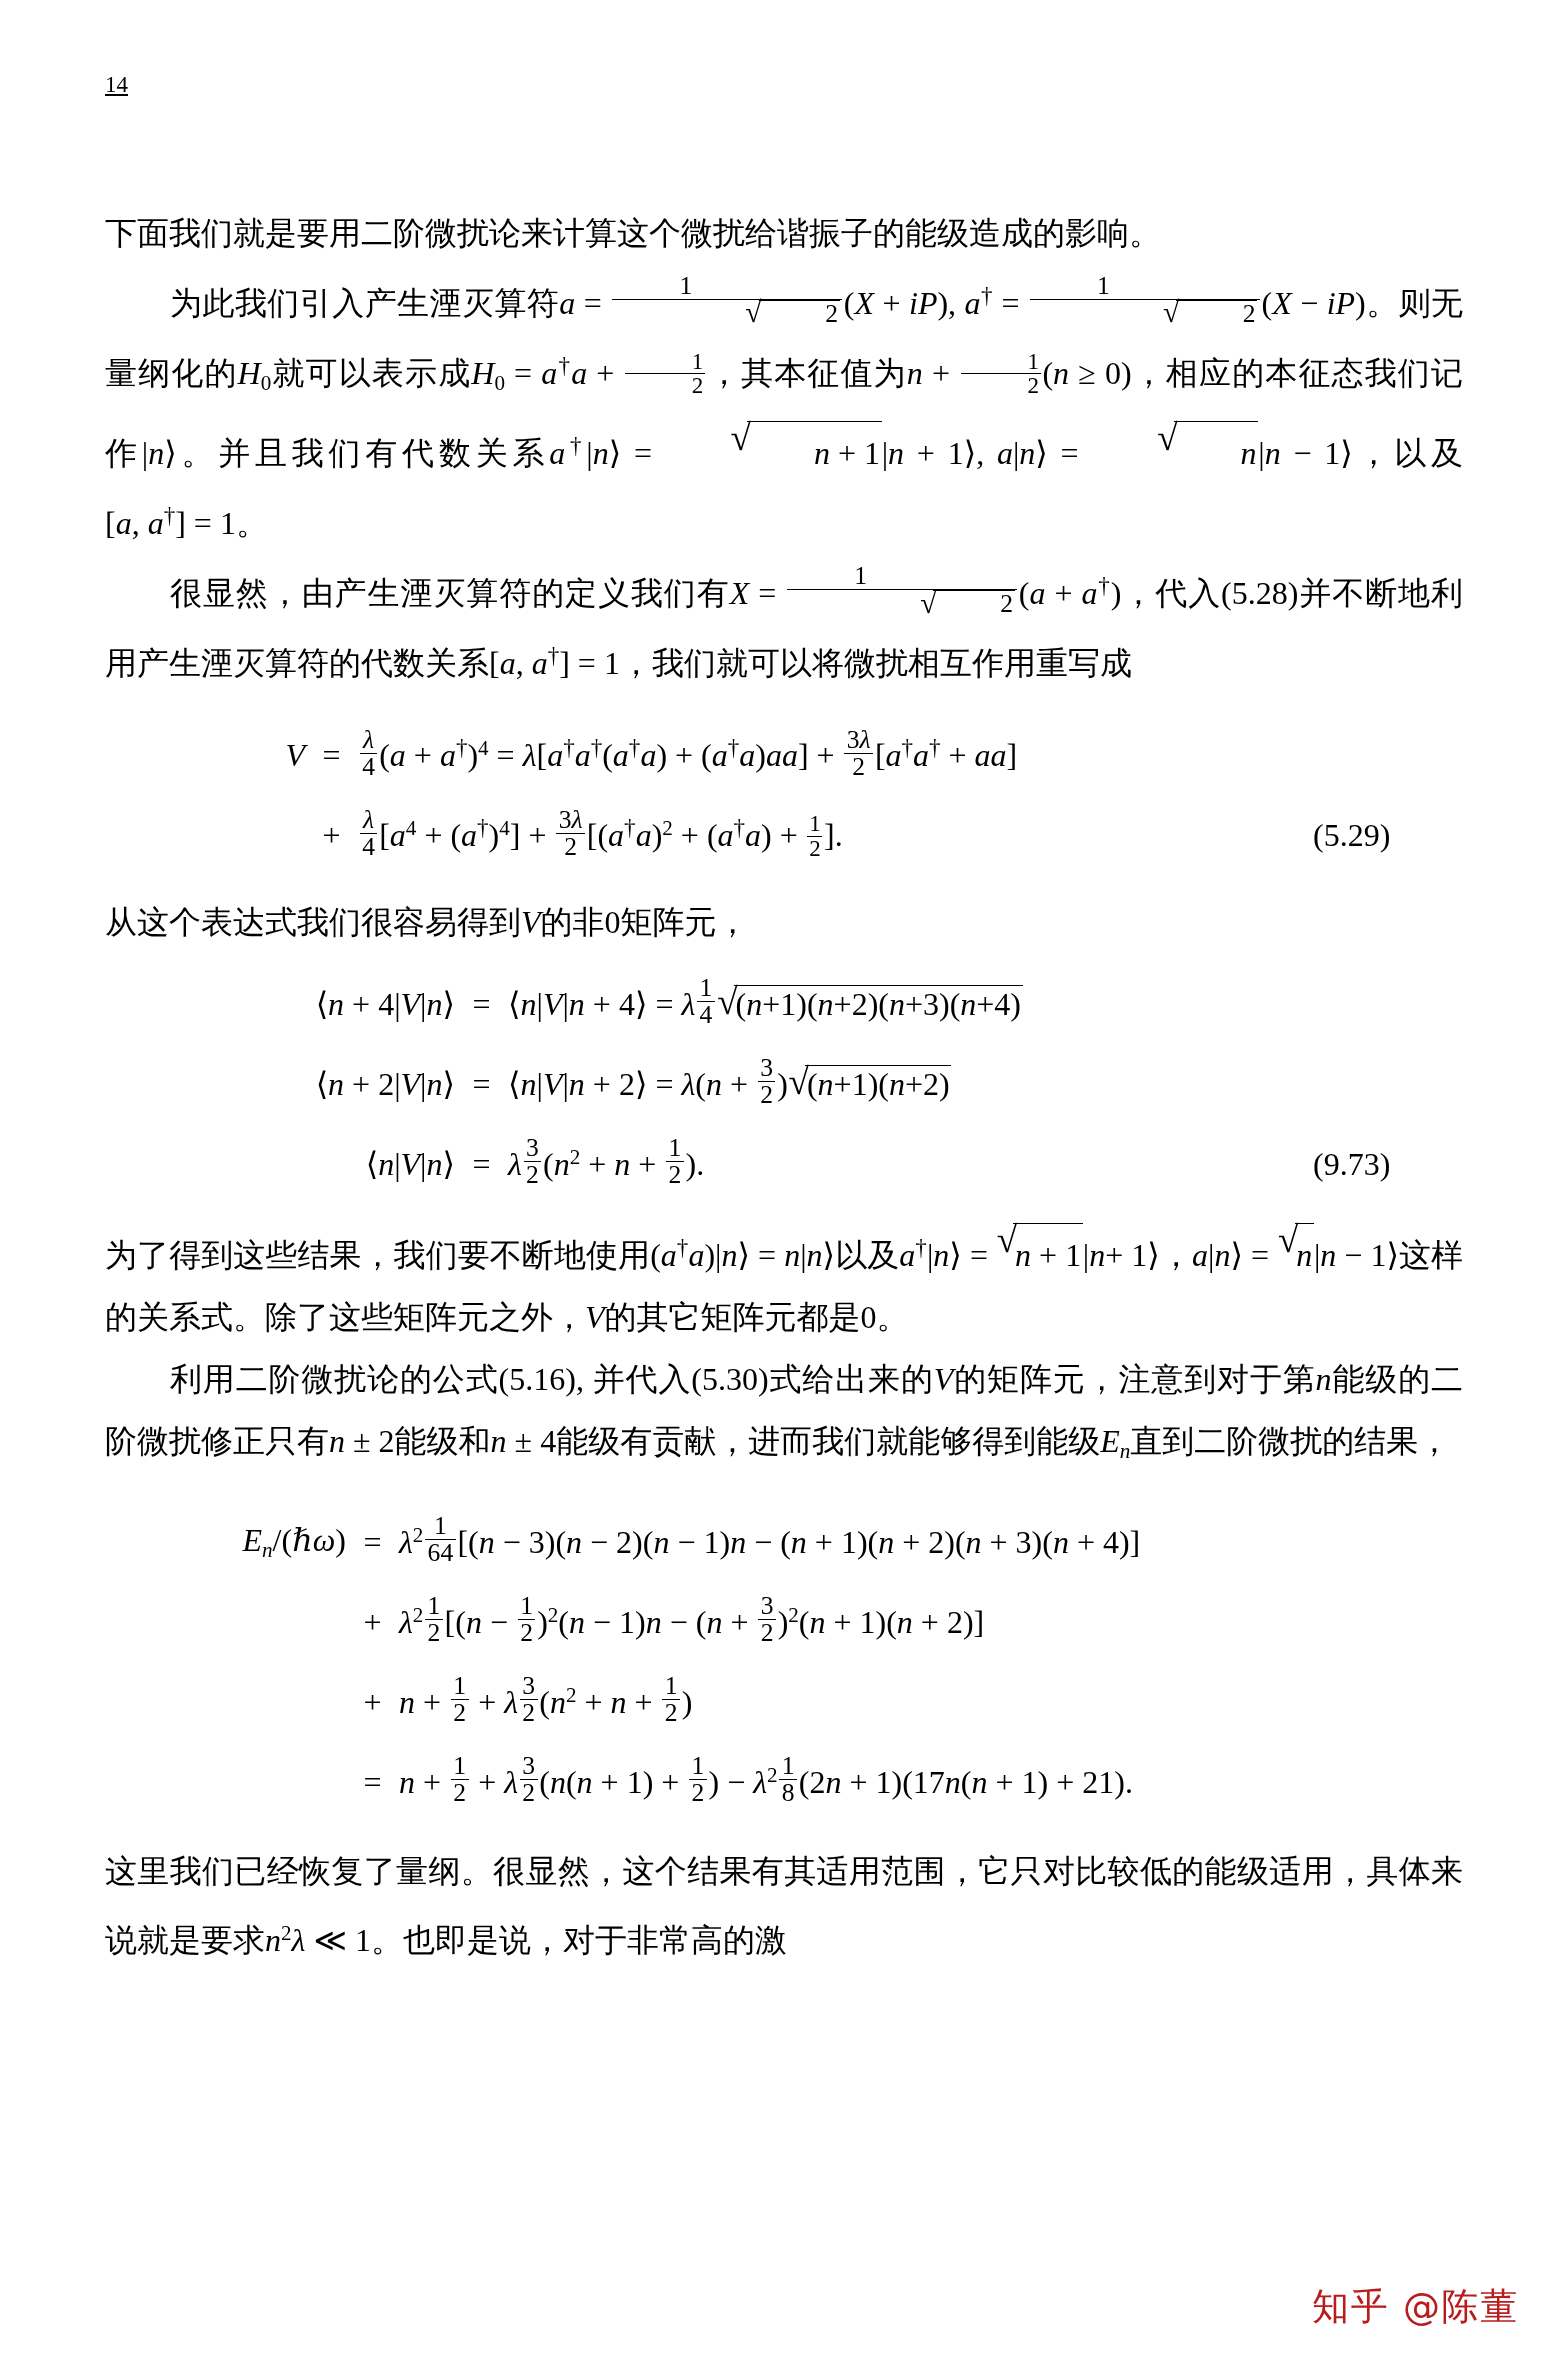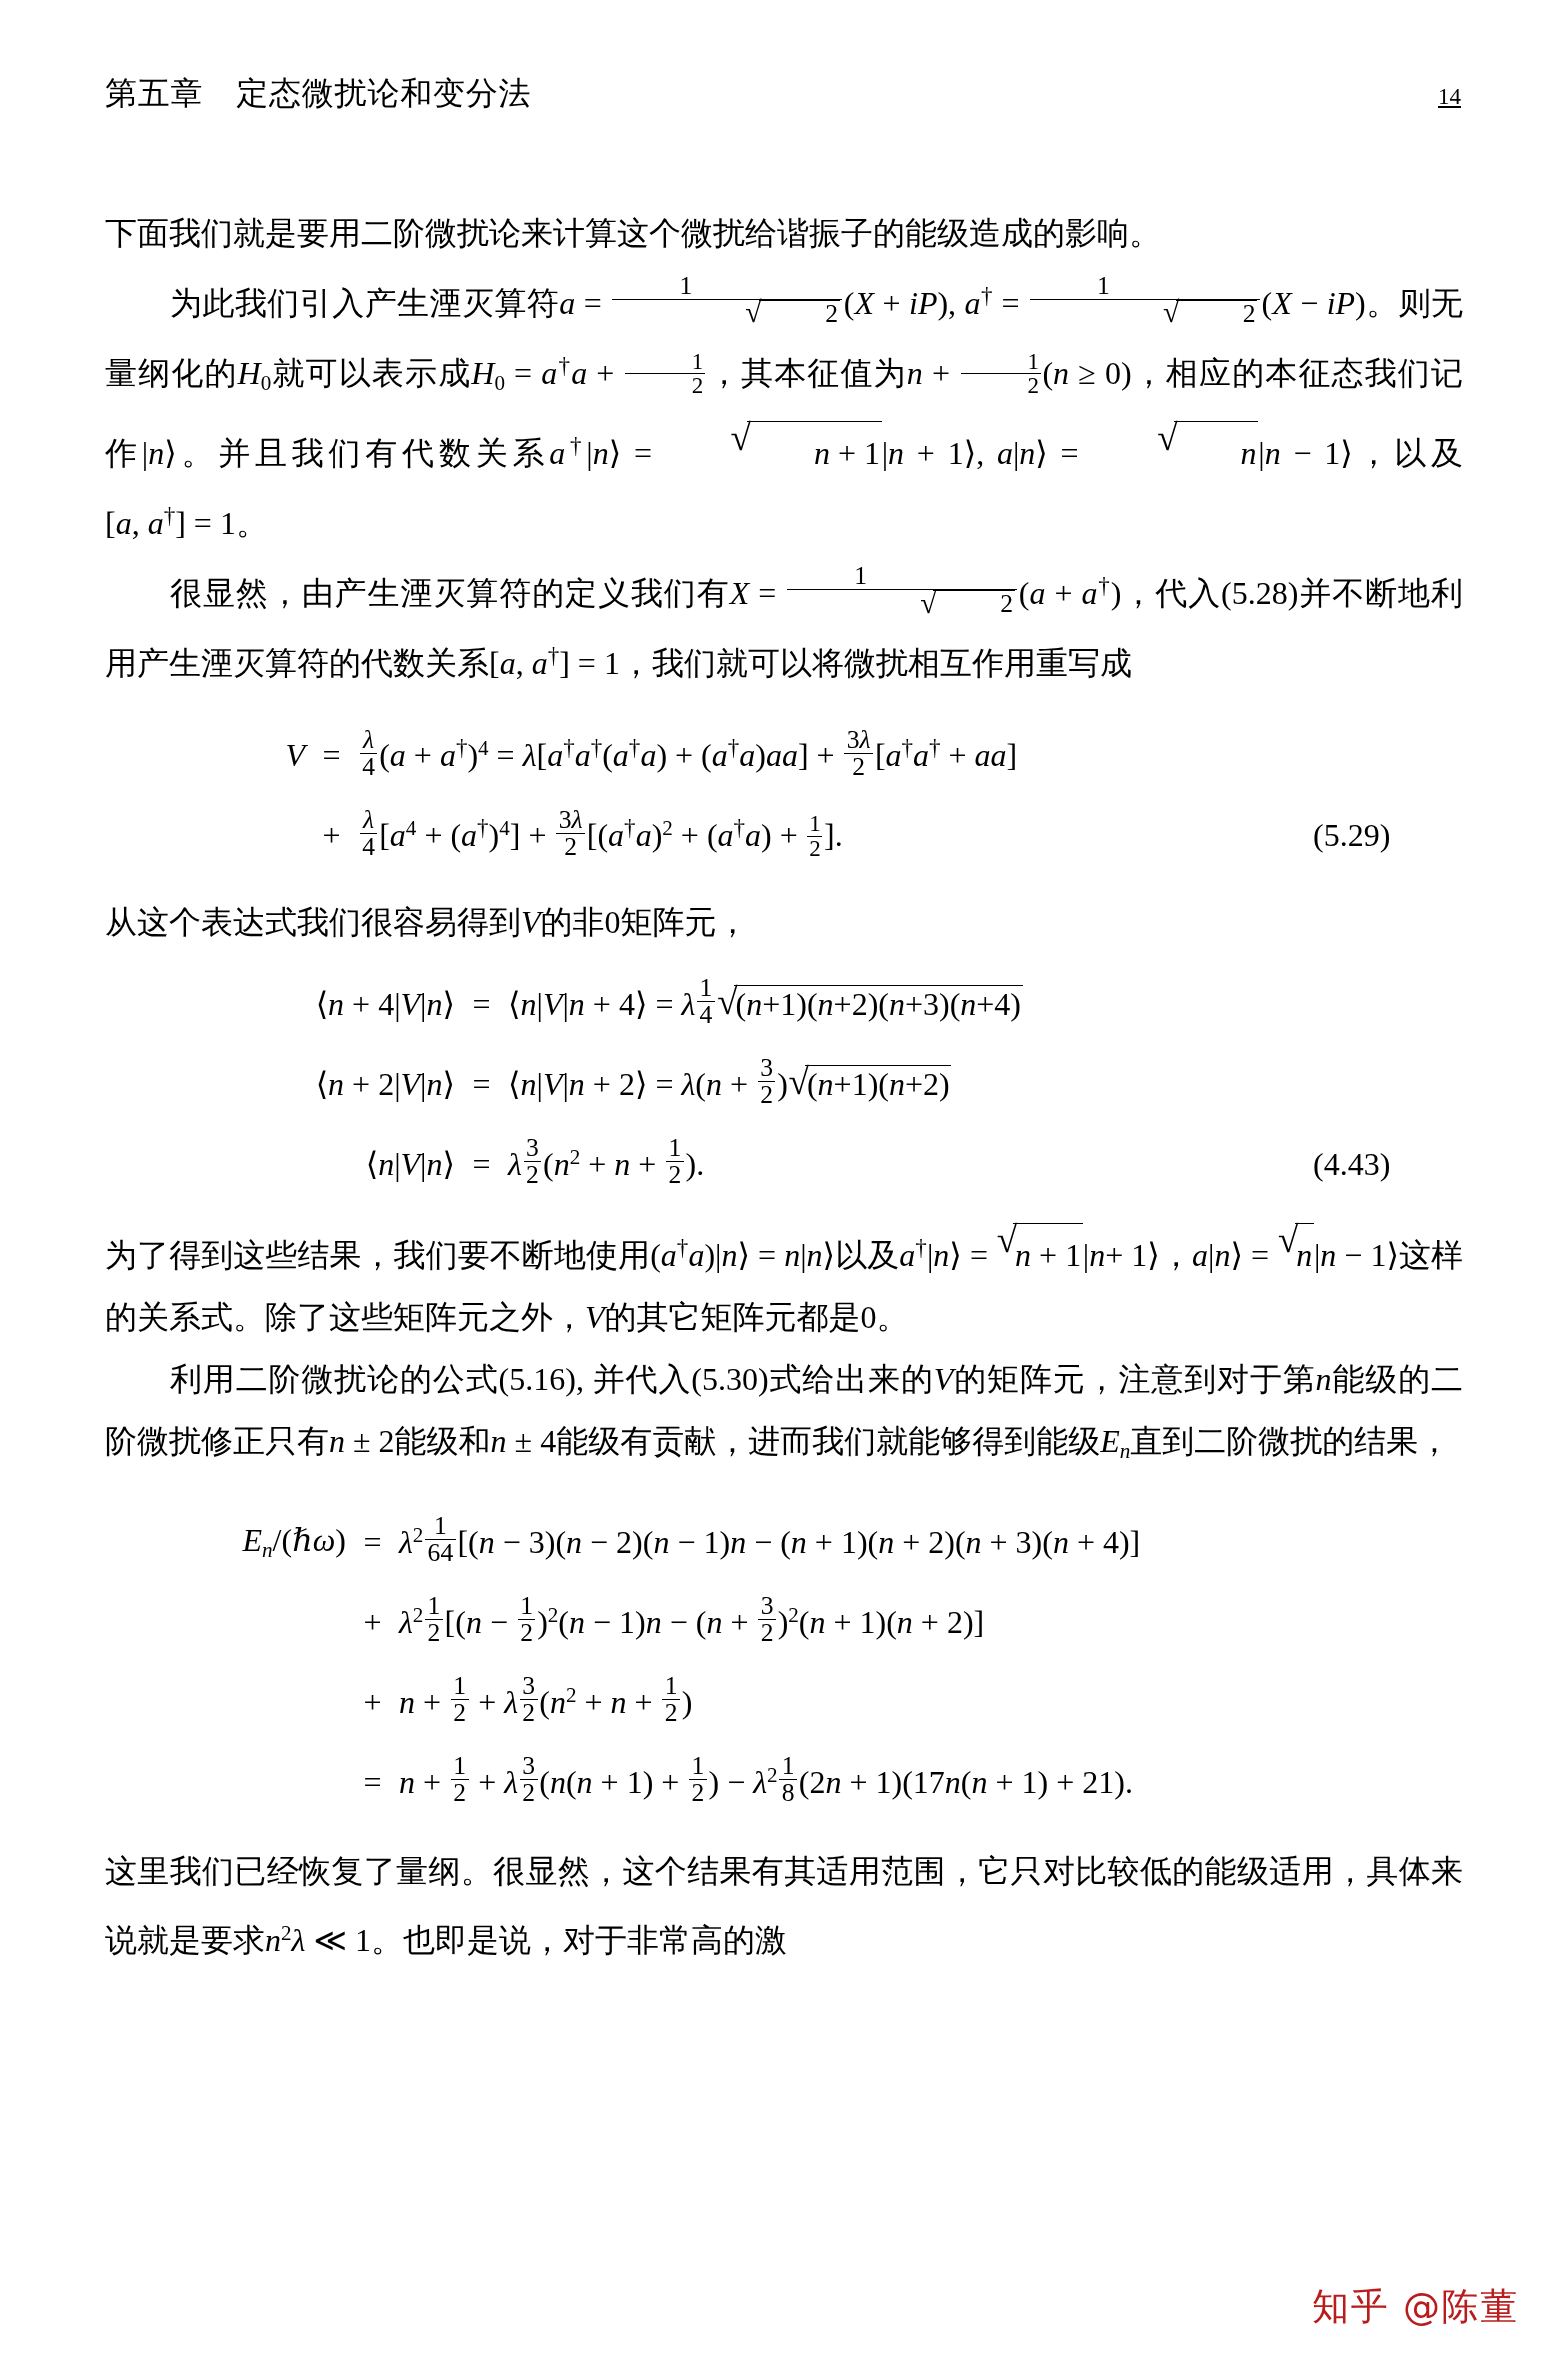--- a/index.html
+++ b/index.html
@@ -166,21 +166,20 @@
     letter-spacing: 1.7px;
     white-space: nowrap;
   }
 </style>
 </head>
 <body>
 
 <div class="page">
 
   <div class="runhead">
-    <div class="runhead-title">第五章　定态微扰论和变分法</div>
     <div class="runhead-page">14</div>
   </div>
 
   <div class="body">
 
     <p class="para"><span>下面我们就是要用二阶微扰论来计算这个微扰给谐振子的能级造成的影响。</span></p>
 
     <p class="para indent"><span>为此我们引入产生湮灭算符</span><span class="m">a</span><span class="mr">&nbsp;=&nbsp;</span><span class="frac"><span class="num">1</span><span class="den"><span class="sqrt"><span class="rad">√</span><span class="bar">2</span></span></span></span><span class="mr">(</span><span class="m">X</span><span class="mr">&nbsp;+&nbsp;</span><span class="m">i</span><span class="m">P</span><span class="mr">),&nbsp;</span><span class="m">a</span><span class="dag">†</span><span class="mr">&nbsp;=&nbsp;</span><span class="frac"><span class="num">1</span><span class="den"><span class="sqrt"><span class="rad">√</span><span class="bar">2</span></span></span></span><span class="mr">(</span><span class="m">X</span><span class="mr">&nbsp;−&nbsp;</span><span class="m">i</span><span class="m">P</span><span class="mr">)</span><span>。则无量纲化的</span><span class="m">H</span><span class="subr">0</span><span>就可以表示成</span><span class="m">H</span><span class="subr">0</span><span class="mr">&nbsp;=&nbsp;</span><span class="m">a</span><span class="dag">†</span><span class="m">a</span><span class="mr">&nbsp;+&nbsp;</span><span class="fracs"><span class="num">1</span><span class="den">2</span></span><span>，其本征值为</span><span class="m">n</span><span class="mr">&nbsp;+&nbsp;</span><span class="fracs"><span class="num">1</span><span class="den">2</span></span><span class="mr">(</span><span class="m">n</span><span class="mr">&nbsp;≥&nbsp;0)</span><span>，相应的本征态我们记作</span><span class="mr">|</span><span class="m">n</span><span class="mr">⟩</span><span>。并且我们有代数关系</span><span class="m">a</span><span class="dag">†</span><span class="mr">|</span><span class="m">n</span><span class="mr">⟩&nbsp;=&nbsp;</span><span class="sqrt"><span class="rad">√</span><span class="bar"><span class="m">n</span><span class="mr">&nbsp;+&nbsp;1</span></span></span><span class="mr">|</span><span class="m">n</span><span class="mr">&nbsp;+&nbsp;1⟩,&nbsp;</span><span class="m">a</span><span class="mr">|</span><span class="m">n</span><span class="mr">⟩&nbsp;=&nbsp;</span><span class="sqrt"><span class="rad">√</span><span class="bar"><span class="m">n</span></span></span><span class="mr">|</span><span class="m">n</span><span class="mr">&nbsp;−&nbsp;1⟩</span><span>，以及</span><span class="mr">[</span><span class="m">a</span><span class="mr">,&nbsp;</span><span class="m">a</span><span class="dag">†</span><span class="mr">]&nbsp;=&nbsp;1</span><span>。</span></p>
 
     <p class="para indent"><span>很显然，由产生湮灭算符的定义我们有</span><span class="m">X</span><span class="mr">&nbsp;=&nbsp;</span><span class="frac"><span class="num">1</span><span class="den"><span class="sqrt"><span class="rad">√</span><span class="bar">2</span></span></span></span><span class="mr">(</span><span class="m">a</span><span class="mr">&nbsp;+&nbsp;</span><span class="m">a</span><span class="dag">†</span><span class="mr">)</span><span>，代入(5.28)并不断地利用产生湮灭算符的代数关系</span><span class="mr">[</span><span class="m">a</span><span class="mr">,&nbsp;</span><span class="m">a</span><span class="dag">†</span><span class="mr">]&nbsp;=&nbsp;1</span><span>，我们就可以将微扰相互作用重写成</span></p>
@@ -222,21 +221,21 @@
           <span class="mr">⟨</span><span class="m">n</span><span class="mr">|</span><span class="m">V</span><span class="mr">|</span><span class="m">n</span><span class="mr">&nbsp;+&nbsp;2⟩&nbsp;=&nbsp;</span><span class="m">λ</span><span class="mr">(</span><span class="m">n</span><span class="mr">&nbsp;+&nbsp;</span><span class="frac"><span class="num">3</span><span class="den">2</span></span><span class="mr">)</span><span class="sqrt"><span class="rad">√</span><span class="bar"><span class="mr">(</span><span class="m">n</span><span class="mr">+1)(</span><span class="m">n</span><span class="mr">+2)</span></span></span>
         </div>
         <div class="tag" style="width:150px;"></div>
       </div>
       <div class="eqrow">
         <div class="lhs" style="width:350px;"><span class="mr">⟨</span><span class="m">n</span><span class="mr">|</span><span class="m">V</span><span class="mr">|</span><span class="m">n</span><span class="mr">⟩</span></div>
         <div class="rel" style="width:53px;"><span class="mr">=</span></div>
         <div class="rhs">
           <span class="m">λ</span><span class="frac"><span class="num">3</span><span class="den">2</span></span><span class="mr">(</span><span class="m">n</span><span class="sup">2</span><span class="mr">&nbsp;+&nbsp;</span><span class="m">n</span><span class="mr">&nbsp;+&nbsp;</span><span class="frac"><span class="num">1</span><span class="den">2</span></span><span class="mr">).</span>
         </div>
-        <div class="tag" style="width:150px;"><span>(4.43)</span></div>
+        <div class="tag" style="width:150px;"><span>(9.73)</span></div>
       </div>
     </div>
 
     <p class="para" style="margin-top:11.7px;"><span>为了得到这些结果，我们要不断地使用</span><span class="mr">(</span><span class="m">a</span><span class="dag">†</span><span class="m">a</span><span class="mr">)|</span><span class="m">n</span><span class="mr">⟩&nbsp;=&nbsp;</span><span class="m">n</span><span class="mr">|</span><span class="m">n</span><span class="mr">⟩</span><span>以及</span><span class="m">a</span><span class="dag">†</span><span class="mr">|</span><span class="m">n</span><span class="mr">⟩&nbsp;=&nbsp;</span><span class="sqrt"><span class="rad">√</span><span class="bar"><span class="m">n</span><span class="mr">&nbsp;+&nbsp;1</span></span></span><span class="mr">|</span><span class="m">n</span><span class="mr">+&nbsp;1⟩</span><span>，</span><span class="m">a</span><span class="mr">|</span><span class="m">n</span><span class="mr">⟩&nbsp;=&nbsp;</span><span class="sqrt"><span class="rad">√</span><span class="bar"><span class="m">n</span></span></span><span class="mr">|</span><span class="m">n</span><span class="mr">&nbsp;−&nbsp;1⟩</span><span>这样的关系式。除了这些矩阵元之外，</span><span class="m">V</span><span>的其它矩阵元都是0。</span></p>
 
     <p class="para indent"><span>利用二阶微扰论的公式(5.16), 并代入(5.30)式给出来的</span><span class="m">V</span><span>的矩阵元，注意到对于第</span><span class="m">n</span><span>能级的二阶微扰修正只有</span><span class="m">n</span><span class="mr">&nbsp;±&nbsp;2</span><span>能级和</span><span class="m">n</span><span class="mr">&nbsp;±&nbsp;4</span><span>能级有贡献，进而我们就能够得到能级</span><span class="m">E</span><span class="sub">n</span><span>直到二阶微扰的结果，</span></p>
 
     <div class="eqblock" style="margin-top:20px;">
       <div class="eqrow">
         <div class="lhs" style="width:241px;"><span class="m">E</span><span class="sub">n</span><span class="mr">/(</span><span class="mr">ℏ</span><span class="m">ω</span><span class="mr">)</span></div>

